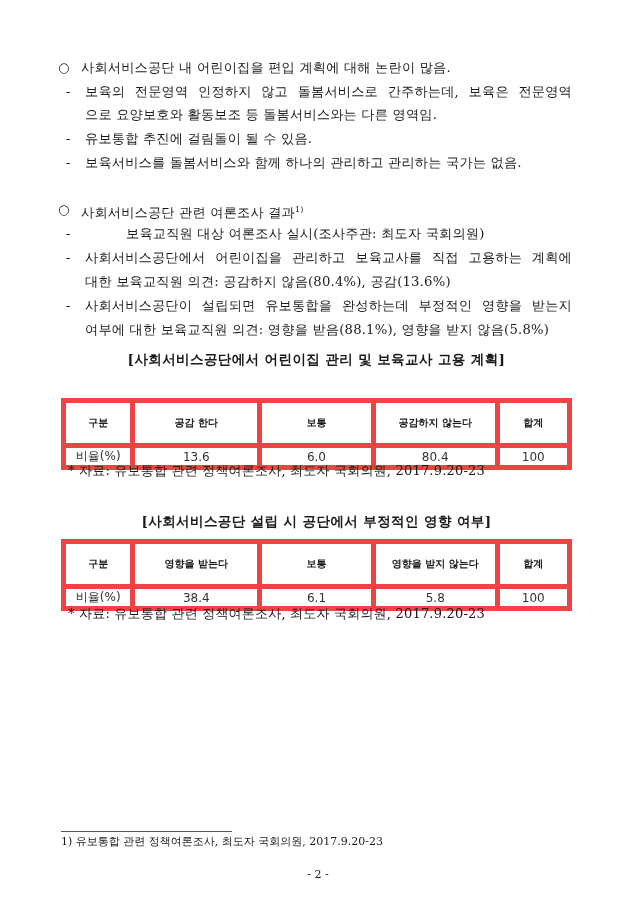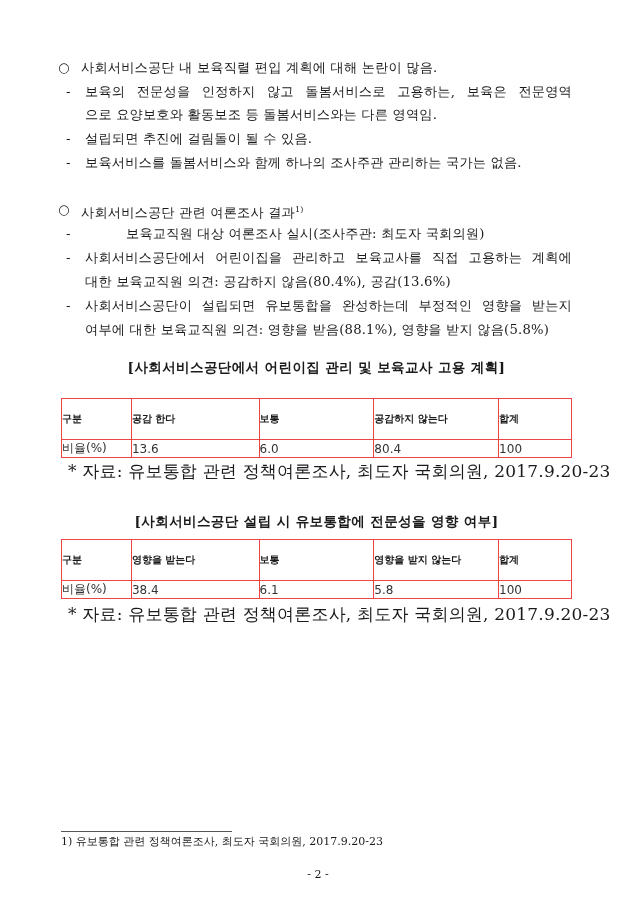--- a/index.html
+++ b/index.html
@@ -6,65 +6,65 @@
   body { width: 636px; height: 899px; position: relative; overflow: hidden;
          font-family: "DejaVu Serif", "Liberation Serif", serif; color: #1a1a1a; }
   .line { position: absolute; font-size: 13.2px; line-height: 18px; white-space: nowrap; letter-spacing: 0.2px; }
   .just { text-align: justify; text-align-last: justify; white-space: normal; }
   .marker { position: absolute; font-size: 13.2px; line-height: 18px; }
   .sup { font-size: 8px; vertical-align: 5px; }
   .cap { position: absolute; left: 61px; width: 511px; text-align: center; font-weight: bold;
          font-size: 13.5px; line-height: 18px; letter-spacing: 0.4px; }
   table.t { position: absolute; left: 61px; width: 511px; border-collapse: collapse;
             font-family: "DejaVu Sans", "Liberation Sans", sans-serif; }
-  table.t td { border: 1px solid #ef4444; padding: 0; margin-top: 47px; }
+  table.t td { border: 5px solid #ef4444; text-align: center; padding: 0; margin-top: 47px; }
   table.t tr.h td { height: 40px; font-weight: bold; font-size: 10px; }
   table.t tr.d td { height: 17px; font-size: 12px; color: #333; }
-  .src { position: absolute; left: 68px; font-size: 17px; line-height: 18px; white-space: nowrap; letter-spacing: 0.2px; }
+  .src { position: absolute; left: 68px; font-size: 13px; line-height: 18px; white-space: nowrap; letter-spacing: 0.2px; }
   .fn-rule { position: absolute; left: 61px; top: 831px; width: 171px; height: 0; border-top: 1px solid #555; }
   .fn { position: absolute; left: 61px; top: 836px; font-size: 11px; line-height: 12px; white-space: nowrap; }
   .pg { position: absolute; left: 0; width: 636px; top: 868px; text-align: center; font-size: 11px; line-height: 14px; }
 </style>
 </head>
 <body>
 
 <div>
   <span class="marker" style="left:58px; top:59px;">○</span>
-  <div class="line" style="left:81px; top:59px;">사회서비스공단 내 보육직렬 편입 계획에 대해 논란이 많음.</div>
+  <div class="line" style="left:81px; top:59px;">사회서비스공단 내 어린이집을 편입 계획에 대해 논란이 많음.</div>
 
   <span class="marker" style="left:66px; top:83px;">-</span>
-  <div class="line just" style="left:85px; top:83px; width:487px;">보육의 전문성을 인정하지 않고 돌봄서비스로 고용하는, 보육은 전문영역</div>
+  <div class="line just" style="left:85px; top:83px; width:487px;">보육의 전문영역 인정하지 않고 돌봄서비스로 간주하는데, 보육은 전문영역</div>
   <div class="line" style="left:85px; top:106px;text-align:center;">으로 요양보호와 활동보조 등 돌봄서비스와는 다른 영역임.</div>
 
   <span class="marker" style="left:66px; top:130px;">-</span>
-  <div class="line" style="left:85px; top:130px;">설립되면 추진에 걸림돌이 될 수 있음.</div>
+  <div class="line" style="left:85px; top:130px;">유보통합 추진에 걸림돌이 될 수 있음.</div>
 
   <span class="marker" style="left:66px; top:154px;">-</span>
-  <div class="line" style="left:85px; top:154px;">보육서비스를 돌봄서비스와 함께 하나의 조사주관 관리하는 국가는 없음.</div>
+  <div class="line" style="left:85px; top:154px;">보육서비스를 돌봄서비스와 함께 하나의 관리하고 관리하는 국가는 없음.</div>
 </div>
 
 <div>
   <span class="marker" style="left:58px; top:201px;">○</span>
   <div class="line" style="left:81px; top:201px;text-align:center;">
     <span>사회서비스공단 관련 여론조사 결과</span><span class="sup">1)</span>
   </div>
 
   <span class="marker" style="left:66px; top:225px;">-</span>
   <div class="line" style="left:85px; top:225px;margin-left:41px;">보육교직원 대상 여론조사 실시(조사주관: 최도자 국회의원)</div>
 
   <span class="marker" style="left:66px; top:249px;">-</span>
   <div class="line just" style="left:85px; top:249px; width:487px;">사회서비스공단에서 어린이집을 관리하고 보육교사를 직접 고용하는 계획에</div>
   <div class="line" style="left:85px; top:273px;text-align:right;">대한 보육교직원 의견: 공감하지 않음(80.4%), 공감(13.6%)</div>
 
   <span class="marker" style="left:66px; top:297px;">-</span>
   <div class="line just" style="left:85px; top:297px; width:487px;">사회서비스공단이 설립되면 유보통합을 완성하는데 부정적인 영향을 받는지</div>
   <div class="line" style="left:85px; top:321px;">여부에 대한 보육교직원 의견: 영향을 받음(88.1%), 영향을 받지 않음(5.8%)</div>
 </div>
 
-<div class="cap" style="top:358px;">[사회서비스공단에서 어린이집 관리 및 보육교사 고용 계획]</div>
+<div class="cap" style="top:350px;">[사회서비스공단에서 어린이집 관리 및 보육교사 고용 계획]</div>
 <table class="t" style="top:398px;">
   <colgroup>
       <col style="width:70px">
       <col style="width:128px">
       <col style="width:115px">
       <col style="width:125px">
       <col style="width:73px">
     </colgroup>
   <tbody>
       <tr class="h">
@@ -78,21 +78,21 @@
     <td>비율(%)</td>
     <td>13.6</td>
     <td>6.0</td>
     <td>80.4</td>
     <td>100</td>
   </tr>
 </tbody>
   </table>
 <div class="src" style="top:462px;">* 자료: 유보통합 관련 정책여론조사, 최도자 국회의원, 2017.9.20-23</div>
 
-<div class="cap" style="top:512px;">[사회서비스공단 설립 시 유보통합에 전문성을 영향 여부]</div>
+<div class="cap" style="top:512px;">[사회서비스공단 설립 시 공단에서 부정적인 영향 여부]</div>
 <table class="t" style="top:539px;">
   <colgroup>
       <col style="width:70px">
       <col style="width:128px">
       <col style="width:115px">
       <col style="width:125px">
       <col style="width:73px">
     </colgroup>
   <tbody>
       <tr class="h">

